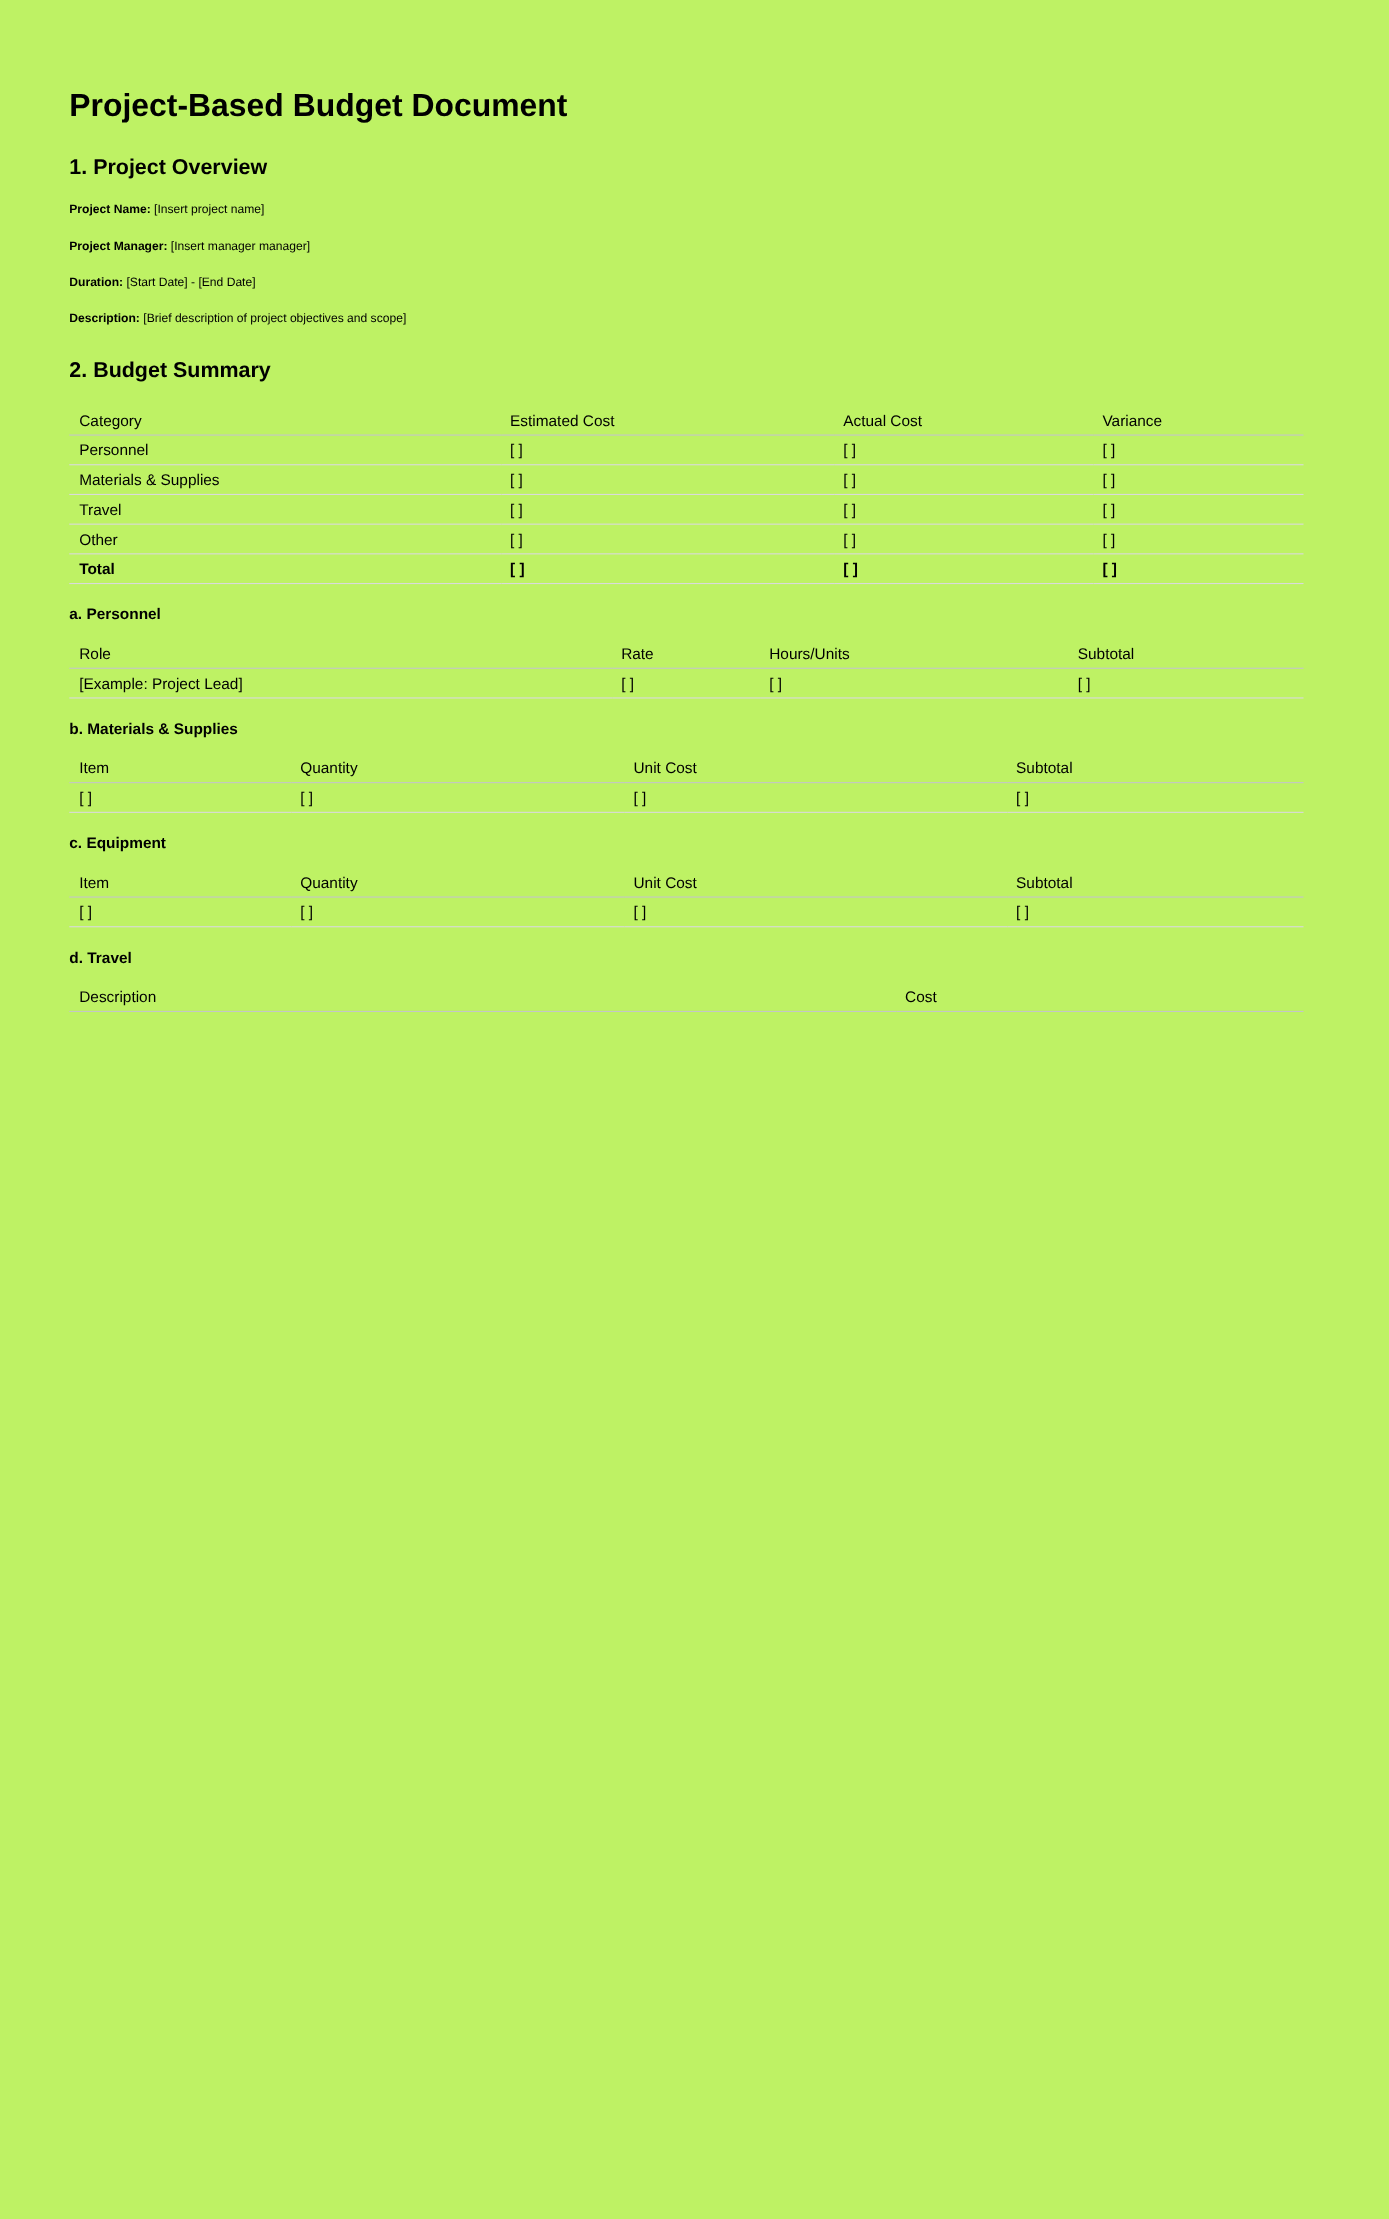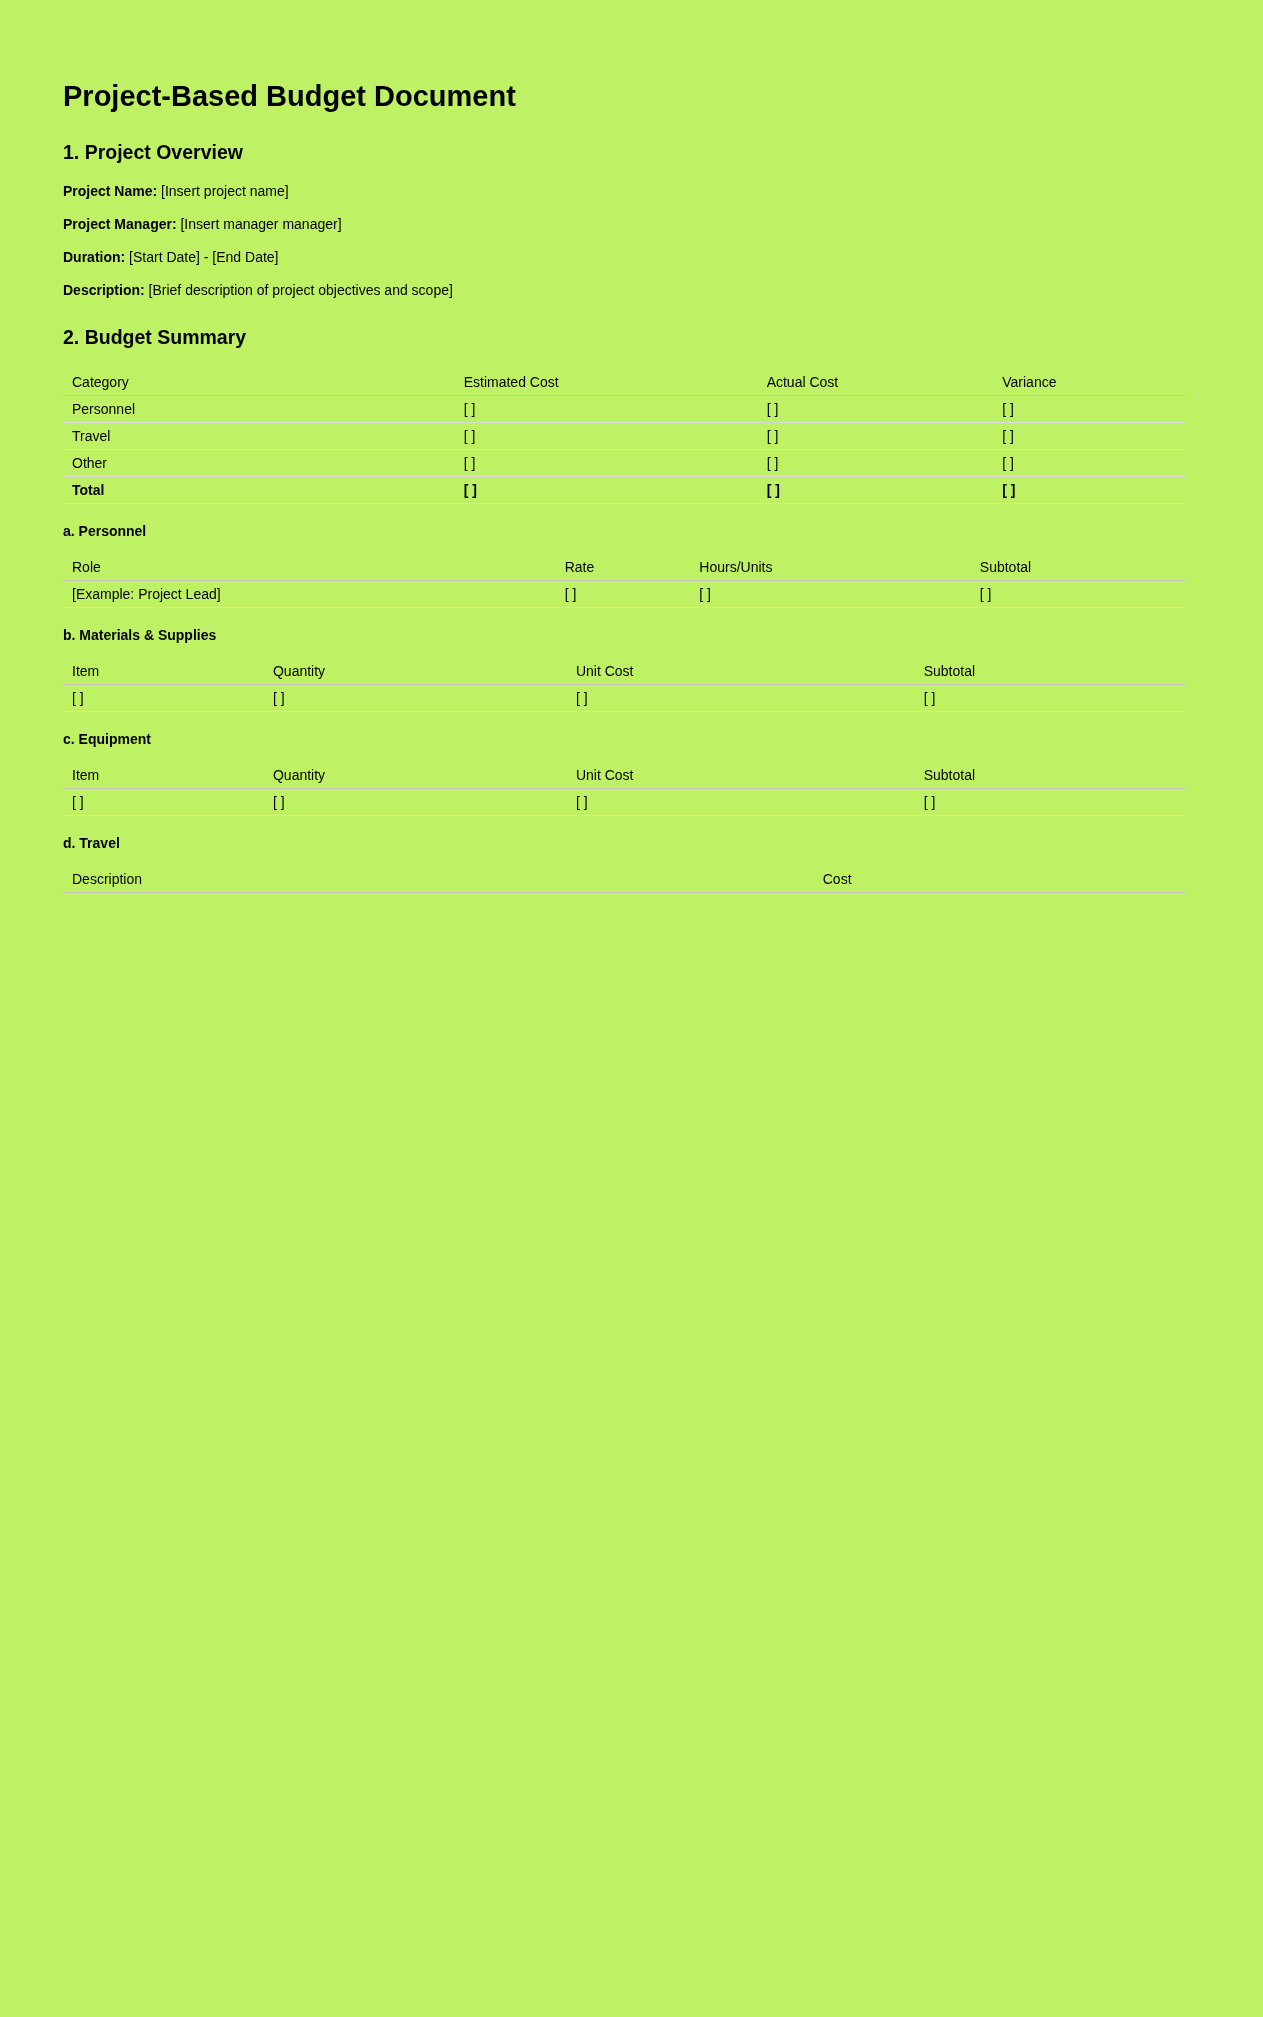--- a/index.html
+++ b/index.html
@@ -33,21 +33,21 @@
     font-weight: 700;
     margin: 28px 0 19px 0;
   }
   h3 {
     font-size: 14px;
     line-height: 16px;
     font-weight: 700;
     margin: 19px 0 14px 0;
   }
   p.field {
-    font-size: 14px;
+    font-size: 11px;
     line-height: 16px;
     margin: 0 0 17px 0;
   }
   p.field .label {
     font-weight: 700;
   }
   table {
     border-collapse: collapse;
     table-layout: fixed;
     width: 100%;
@@ -118,20 +118,26 @@
         </tr>
       </thead>
       <tbody>
         <tr>
           <td>Personnel</td>
           <td>[ ]</td>
           <td>[ ]</td>
           <td>[ ]</td>
         </tr>
         <tr>
+          <td>Materials &amp; Supplies</td>
+          <td>[ ]</td>
+          <td>[ ]</td>
+          <td>[ ]</td>
+        </tr>
+        <tr>
           <td>Travel</td>
           <td>[ ]</td>
           <td>[ ]</td>
           <td>[ ]</td>
         </tr>
         <tr>
           <td>Other</td>
           <td>[ ]</td>
           <td>[ ]</td>
           <td>[ ]</td>

